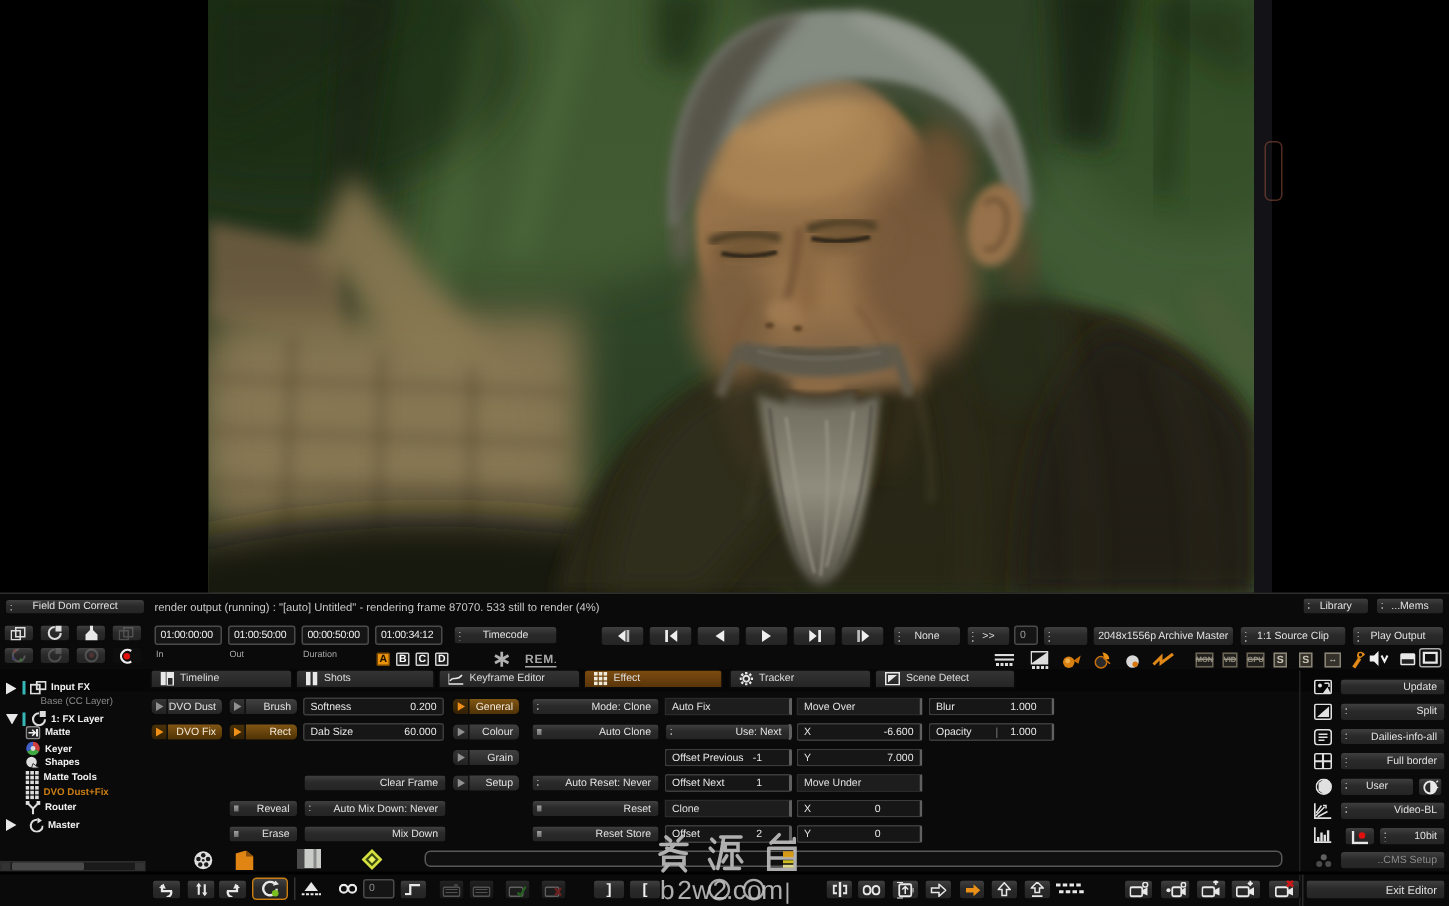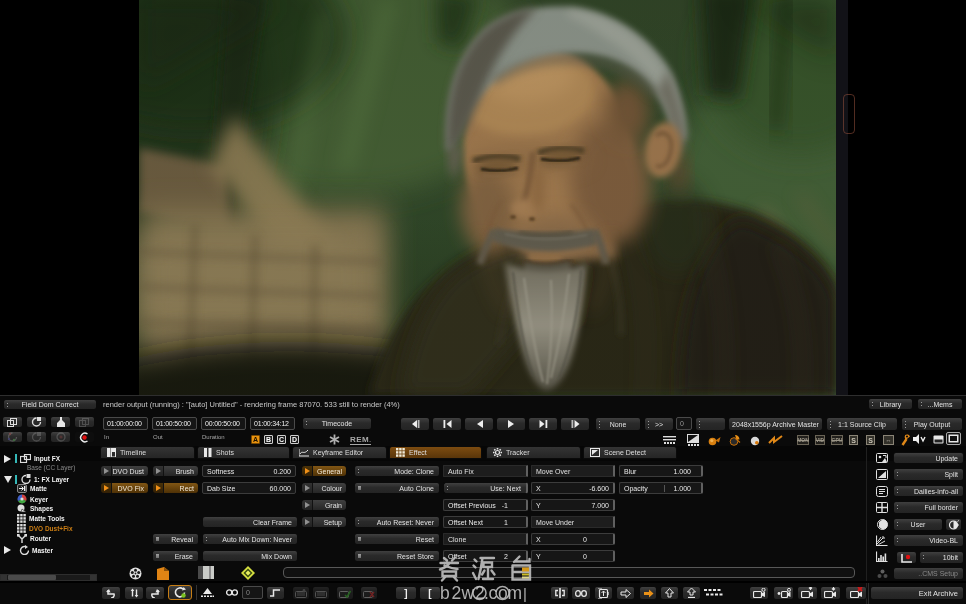--- a/index.html
+++ b/index.html
@@ -948,21 +948,21 @@
   </div>
 <div class="btn dots" style="left:893px;top:534px;width:71px;height:13px">Video-BL</div>
 <div class="btn c" style="left:896px;top:551px;width:21px;height:13px">
     <svg width="12" height="10">
       <path d="M1 1 L1 9 L11 9" stroke="#e8e8e8" stroke-width="1.6" fill="none"></path>
       <circle cx="7" cy="4" r="2.2" fill="#e01010"></circle>
     </svg>
   </div>
 <div class="btn dots" style="left:919px;top:551px;width:45px;height:13px">10bit</div>
 <div class="btn" style="left:893px;top:567px;width:71px;height:13px;color:#8a8a8a">..CMS Setup</div>
-<div class="btn" style="left:870px;top:586px;width:94px;height:14px;font-size:7.5px">Exit Archive</div>
+<div class="btn" style="left:870px;top:586px;width:94px;height:14px;font-size:7.5px">Exit Editor</div>
 
 <div class="ab" style="left:430px;top:550px;z-index:50">
 <svg width="150" height="54" viewBox="0 0 150 54">
 <g stroke="#c0c0c0" stroke-width="2.4" fill="none" opacity="0.9" stroke-linecap="round">
 <path d="M14 8 L17 10.5 M25 7.5 L22 10.5 M10.5 13 L28 13 M19.5 13 Q17 17 10 19.5 M14.5 15.5 Q20 18 27.5 19"></path>
 <path d="M12.5 21.5 L26 21.5 L26 26 L12.5 26 Z M16 26 L12 30.5 M23 26 L27 30.5"></path>
 <path d="M44.5 9.5 L46.5 11.5 M43.5 15.5 L45.5 17.5 M43 23 Q44.5 26 46 29 M50.5 8 L64 8 M52.5 8 Q51 19 48.5 29 M53.5 12.5 L62 12.5 L62 17 L53.5 17 Z M58 18.5 L58 27 M54.5 20.5 L52 24.5 M61.5 20.5 L64.5 24.5 M53 29 L63 29"></path>
 <path d="M89.5 6.5 L84 12 M84.5 11.5 L99.5 11.5 L99.5 9 M82.5 15.5 L100 15.5 L100 29.5 L82.5 29.5 L82.5 15.5 M82.5 22 L100 22"></path>
 </g>
 <g opacity="0.95">

